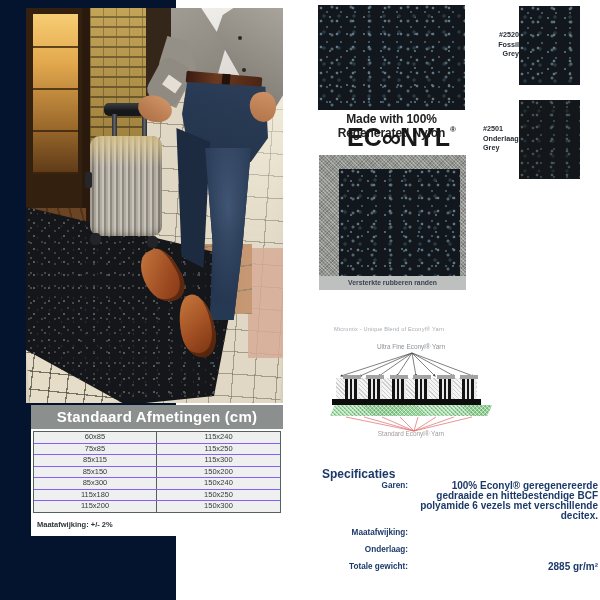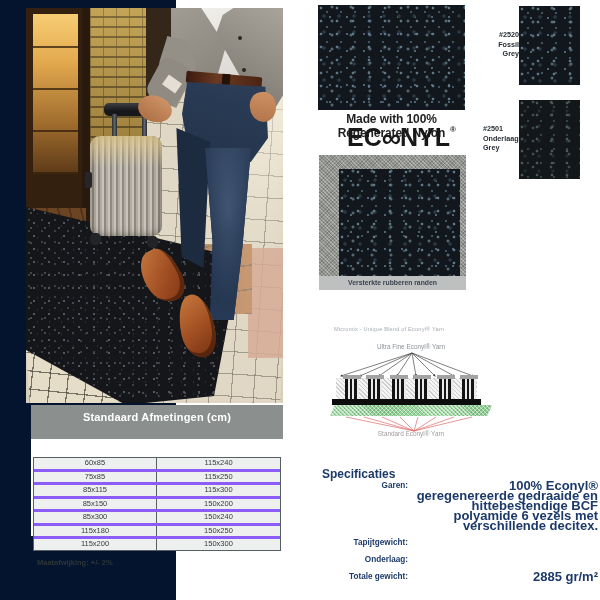--- a/index.html
+++ b/index.html
@@ -117,25 +117,25 @@
     border-radius:50% 42% 46% 60% / 55% 48% 42% 48%; transform:rotate(-30deg);
     background:linear-gradient(140deg,#c97a40,#9c4a20 60%,#7e3413);
     box-shadow:inset -3px -4px 0 rgba(60,25,8,.6); }
   .shoe2 { left:154px; top:286px; width:34px; height:64px;
     border-radius:48% 52% 44% 56% / 60% 55% 40% 42%; transform:rotate(-12deg);
     background:linear-gradient(150deg,#c87a3e,#a04e22 55%,#72300f);
     box-shadow:inset -3px -5px 0 rgba(60,25,8,.6); }
 
   
   .sizes-card { left:31px; top:405px; width:252px; height:131px; background:#ffffff; }
-  .sizes-header { height:34px; line-height:24px; background:#8b8f8e; color:#ffffff;
-    font-size:11px; font-weight:bold; text-align:center; letter-spacing:.2px; }
-  .sizes-body { margin:18px 2px 0 2px; border:1px solid #565f61; }
+  .sizes-header { height:24px; line-height:24px; background:#8b8f8e; color:#ffffff;
+    font-size:15px; font-weight:bold; text-align:center; letter-spacing:.2px; }
+  .sizes-body { margin:2px 2px 0 2px; border:1px solid #565f61; }
   .sizes-row { display:grid; grid-template-columns:1fr 1fr; }
-  .sizes-row + .sizes-row { border-top:3px solid #8b5cf6; }
+  .sizes-row + .sizes-row { border-top:1px solid #8b5cf6; }
   .sizes-cell { height:10.5px; line-height:10.5px; font-size:7.5px; color:#333a3a;
     text-align:center; background:#eef0ef; }
   .sizes-cell:first-child { border-right:1px solid #565f61; }
   .sizes-note { padding:7px 6px 0 6px; font-size:7.5px; font-weight:bold; color:#2e3636; }
 
   
   .speck-fossil { background-color:#11171c;
     background-image:
       radial-gradient(circle at 3px 3px, #60798a 1.1px, transparent 1.7px),
       radial-gradient(circle at 9px 7px, #42545f 1px, transparent 1.6px),
@@ -189,21 +189,21 @@
       repeating-linear-gradient(-45deg, rgba(30,90,40,.25) 0 1px, transparent 1px 2.8px);
     clip-path:polygon(3% 0, 100% 0, 97% 100%, 0 100%); }
   .fan-bottom { left:0; top:90px; }
   .diag-bottom-label { left:0; top:104px; width:162px; text-align:center; font-size:6.4px; color:#a39b9b; }
 
   
   .specs { left:322px; top:467px; width:272px; }
   .specs-heading { font-size:12px; font-weight:bold; color:#1c3a69; }
   .spec-row { display:grid; grid-template-columns:86px 1fr; margin-bottom:7px;text-align:right; }
   .spec-label { font-size:8.2px; font-weight:bold; color:#1c3a69; line-height:10px; }
-  .spec-value { font-size:13px; font-weight:bold; color:#1c3a69; line-height:10px; width:190px; }
+  .spec-value { font-size:10px; font-weight:bold; color:#1c3a69; line-height:10px; width:190px; }
 </style>
 </head>
 <body>
 
 <div class="abs navy-panel"></div>
 
 <div class="abs photo">
   <div class="ph floor-cream"></div>
   <div class="ph floor-sheen"></div>
   <div class="ph pink-tiles"></div>
@@ -351,21 +351,21 @@
   <div class="ph diag-bottom-label">Standard Econyl® Yarn</div>
 </div>
 
 <div class="abs specs">
   <div class="specs-heading">Specificaties</div>
   <div class="spec-row">
     <div class="spec-label">Garen:</div>
     <div class="spec-value">100% Econyl® geregenereerde gedraaide en hittebestendige BCF polyamide 6 vezels met verschillende decitex.</div>
   </div>
   <div class="spec-row">
-    <div class="spec-label">Tapijtgewicht:</div>
+    <div class="spec-label">Maatafwijking:</div>
   </div>
   <div class="spec-row">
     <div class="spec-label">Onderlaag:</div>
   </div>
   <div class="spec-row">
     <div class="spec-label">Totale gewicht:</div>
     <div class="spec-value">2885 gr/m²</div>
   </div>
 </div>
 

